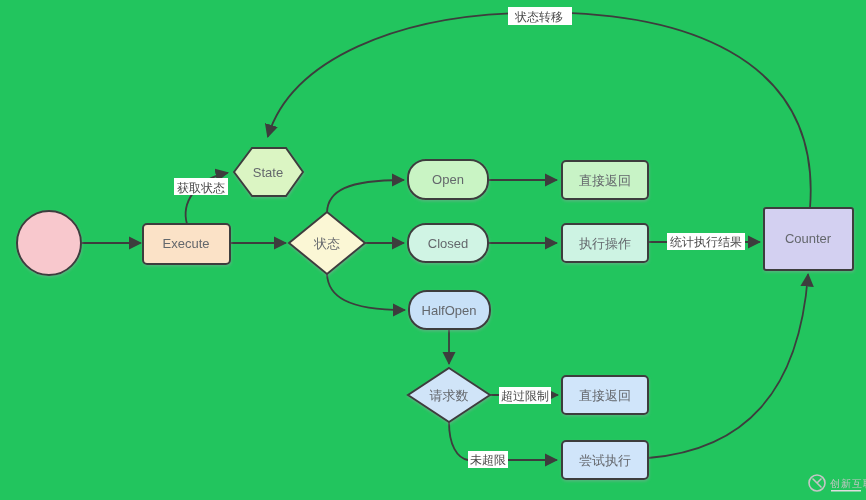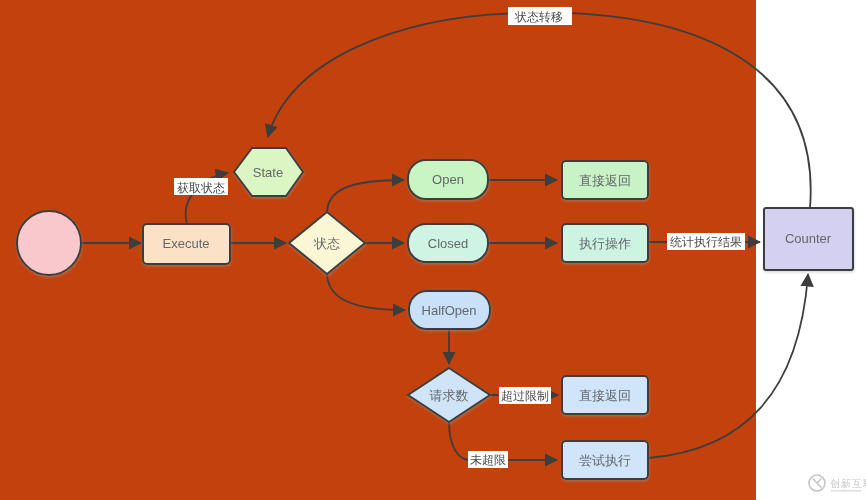--- a/index.html
+++ b/index.html
@@ -6,23 +6,23 @@
     margin: 0;
     padding: 0;
     background: #ffffff;
     width: 866px;
     height: 500px;
     overflow: hidden;
     font-family: "Liberation Sans", "DejaVu Sans", sans-serif;
   }
   .canvas {
     position: relative;
-    width: 756px;
+    width: 866px;
     height: 500px;
-    background: #c2410c;
+    background: #22c55e;
   }
   svg { display: block; }
   .edge {
     fill: none;
     stroke: #3d3d3d;
     stroke-width: 1.8;
     stroke-linecap: round;
   }
   .shape {
     stroke: #3e3e3e;

